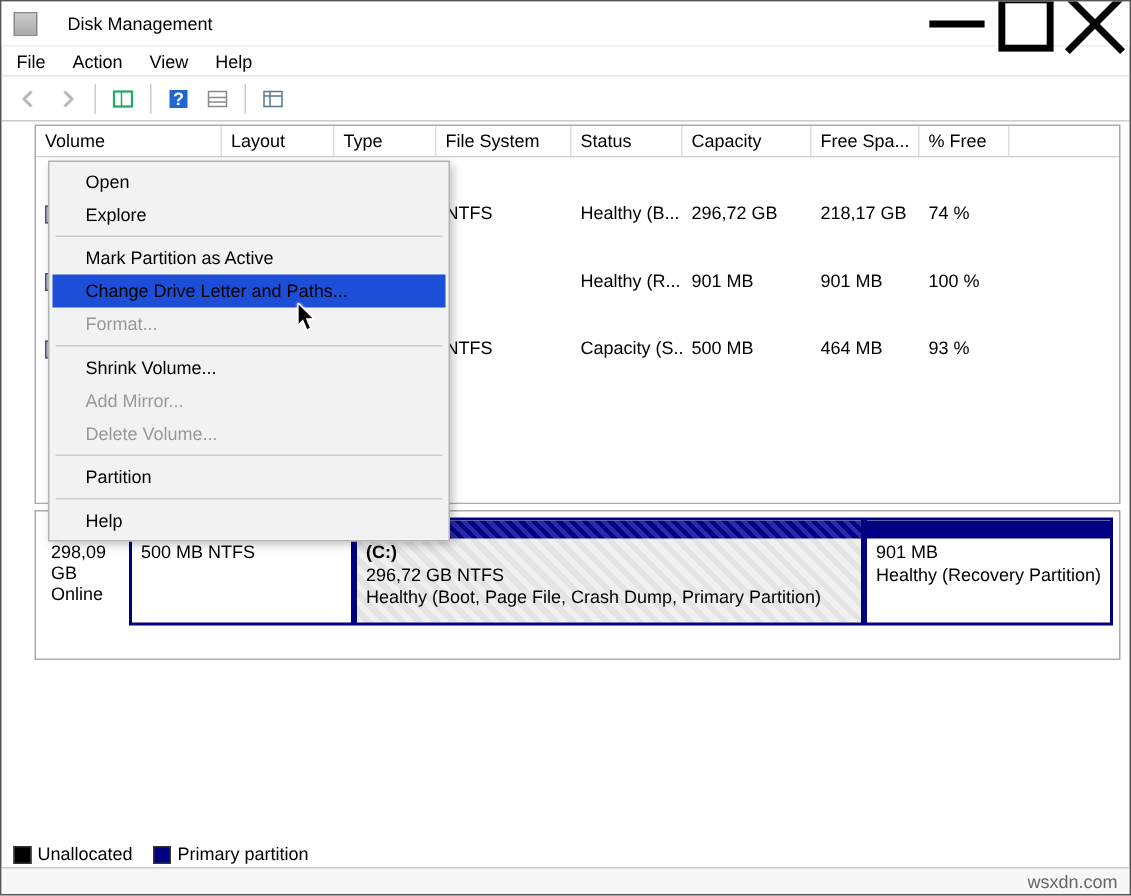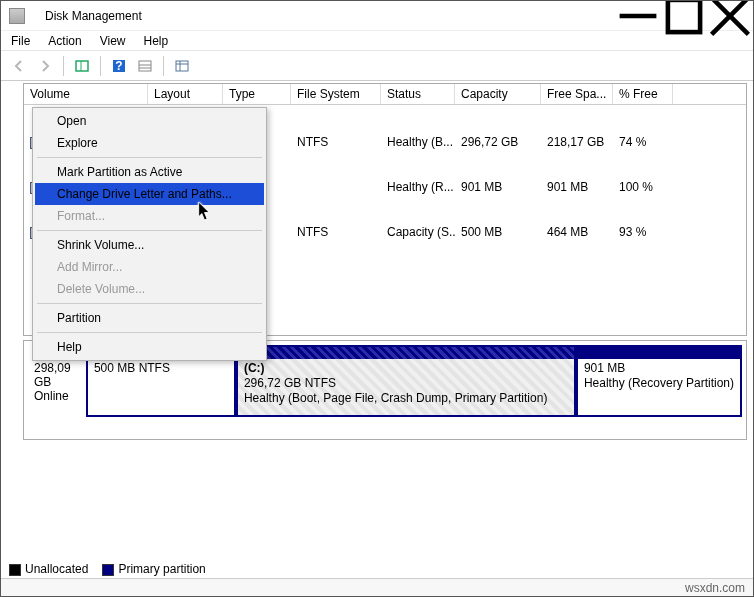--- a/index.html
+++ b/index.html
@@ -55,21 +55,21 @@
 
 .legend { position: absolute; left: 8px; bottom: 20px; display: flex; align-items: center; gap: 14px; font-size: 11px; }
 .legend .swatch { width: 12px; height: 12px; display: inline-block; margin-right: 4px; vertical-align: middle; border: 1px solid #333; }
 .swatch.unalloc { background: #000; }
 .swatch.primary { background: #000080; }
 
 
 .statusbar { position: absolute; bottom: 0; left: 0; right: 0; height: 18px; border-top: 1px solid #ccc; background: #f7f7f7; font-size: 10px; display: flex; justify-content: flex-end; align-items: center; padding-right: 8px; color: #666; }
 
 
-.context-menu { position: absolute; left: 31px; top: 106px; width: 235px; background: #f2f2f2; border: 1px solid #b3b3b3; box-shadow: 2px 2px 6px rgba(0,0,0,0.25); padding: 2px; z-index: 10; }
+.context-menu { position: absolute; left: 31px; top: 106px; width: 268px; background: #f2f2f2; border: 1px solid #b3b3b3; box-shadow: 2px 2px 6px rgba(0,0,0,0.25); padding: 2px; z-index: 10; }
 .context-menu .citem { padding: 4px 18px 4px 22px; font-size: 12px; white-space: nowrap; }
 .context-menu .citem.highlight { background: #1d4ed8; }
 .context-menu .citem.disabled { color: #999; }
 .context-menu .csep { height: 1px; background: #ccc; margin: 3px 2px; }
 
 
 .cursor { position: absolute; left: 196px; top: 201px; z-index: 20; pointer-events:none; }
 .cursor svg { width: 16px; height: 20px; filter: drop-shadow(0 0 1px #fff); }
 
 .gridwrap { position: relative; padding-left: 16px; }

